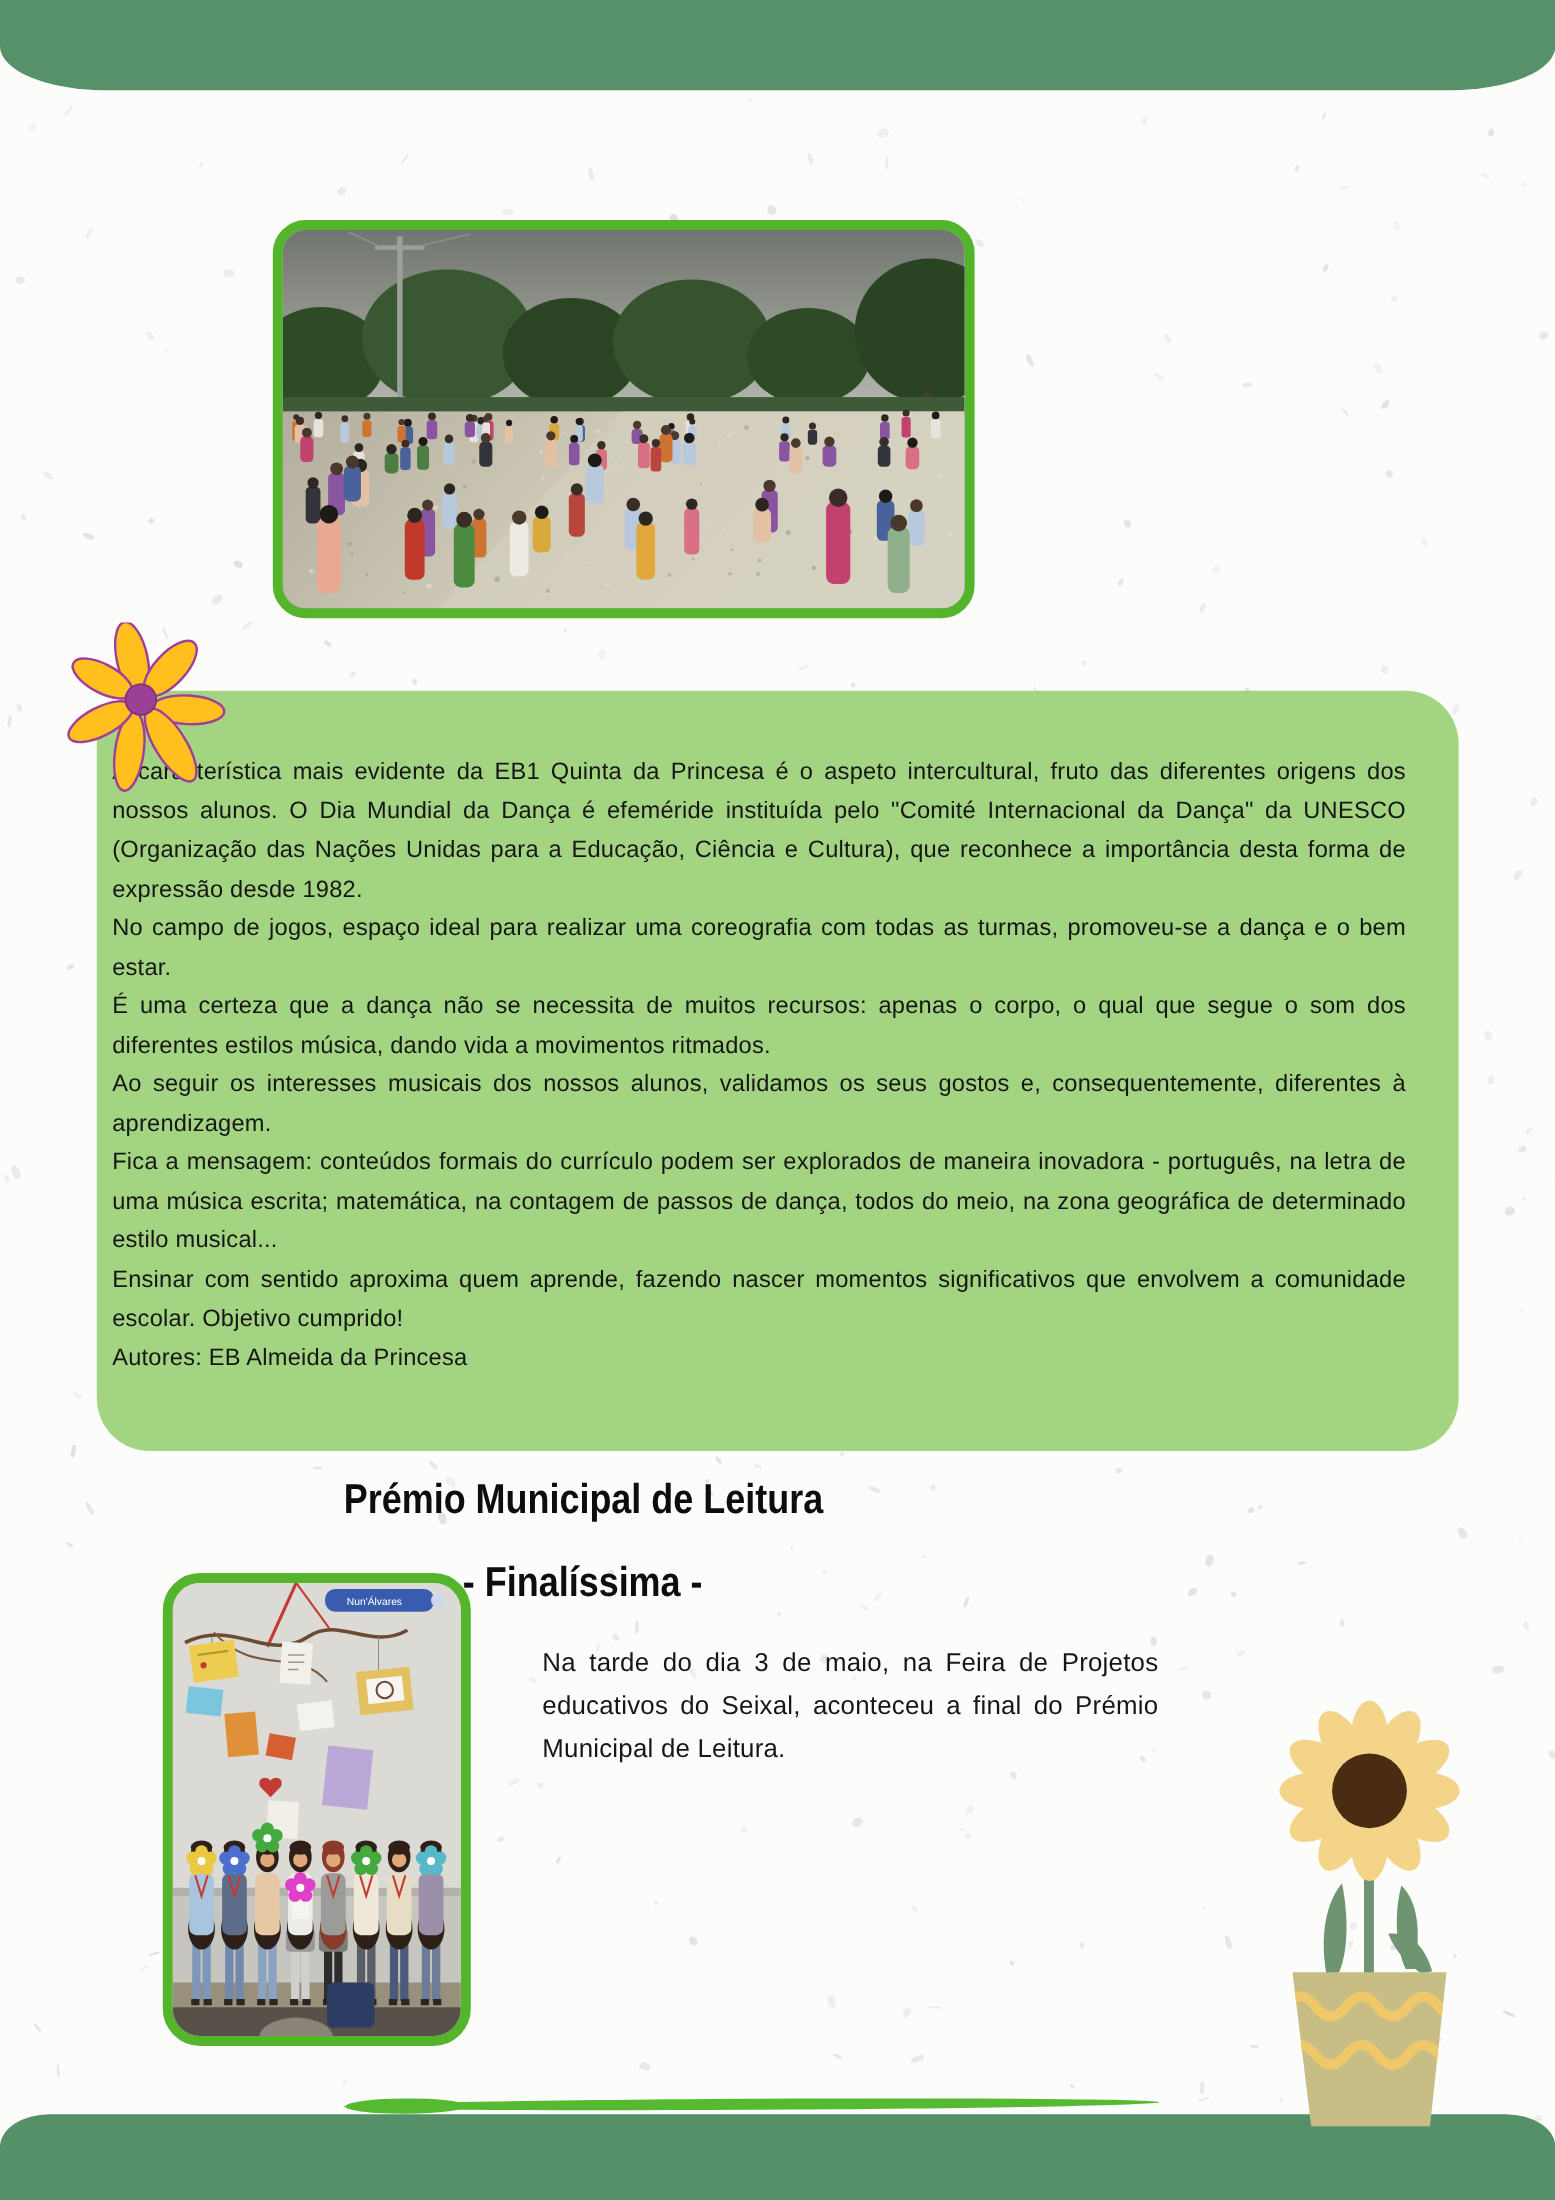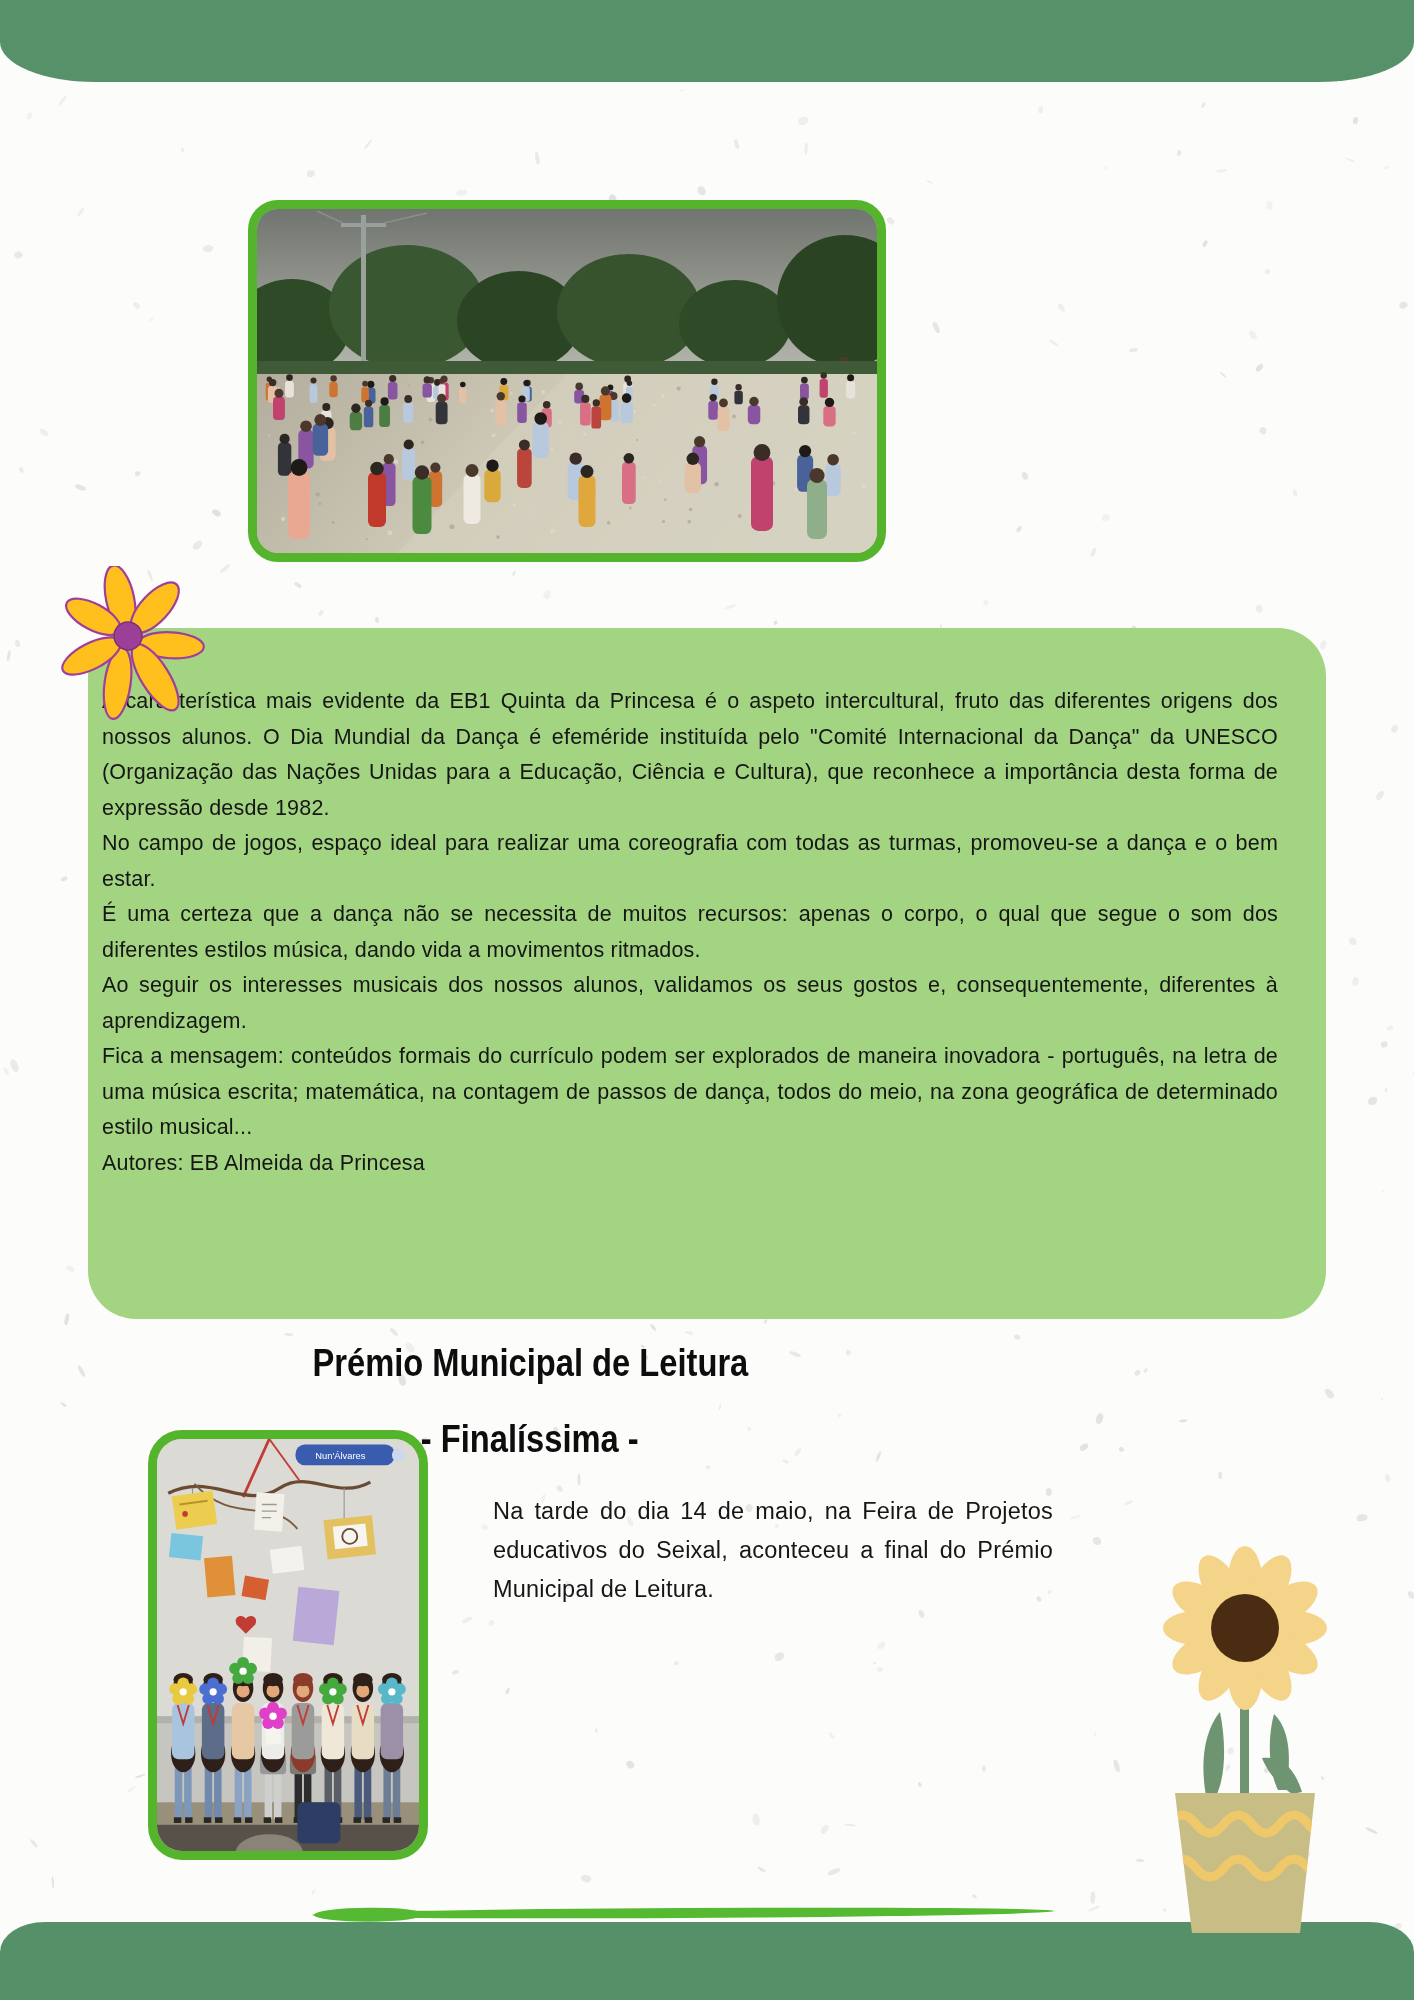--- a/index.html
+++ b/index.html
@@ -672,20 +672,21 @@
       <circle cx="0" cy="0" r="14" fill="#9c3f96" stroke="#7d2f7a" stroke-width="1.5"></circle>
     </g>
   </svg>
 
   <div class="green-box">
     <p>A característica mais evidente da EB1 Quinta da Princesa é o aspeto intercultural, fruto das diferentes origens dos nossos alunos. O Dia Mundial da Dança é  efeméride instituída pelo "Comité Internacional da Dança" da UNESCO (Organização das Nações Unidas para a Educação, Ciência e Cultura), que reconhece a importância desta forma de expressão desde 1982.</p>
     <p>No campo de jogos, espaço ideal  para realizar uma coreografia com todas as turmas, promoveu-se a dança e o bem estar.</p>
     <p>É uma certeza que  a dança não se necessita de muitos recursos: apenas  o corpo,  o qual que segue o som dos diferentes estilos música,  dando vida a  movimentos ritmados.</p>
     <p>Ao seguir os interesses musicais dos nossos alunos,  validamos os seus gostos e, consequentemente, diferentes à  aprendizagem.</p>
     <p>Fica a mensagem: conteúdos formais do currículo podem ser explorados de maneira inovadora -  português, na letra de uma música escrita; matemática, na contagem de passos de dança, todos do meio, na zona geográfica de determinado estilo musical...</p>
+    <p>Ensinar com sentido aproxima quem aprende, fazendo nascer  momentos significativos que envolvem a comunidade escolar. Objetivo cumprido!</p>
     <p class="author-line">Autores: EB Almeida da Princesa</p>
   </div>
 
   <div class="s2-title-wrap t2">
     <span class="s2-title">Prémio Municipal de Leitura</span>
   </div>
   <div class="s2-title-wrap t3">
     <span class="s2-title">- Finalíssima -</span>
   </div>
 
@@ -822,21 +823,21 @@
           <circle cx="251" cy="269" r="7" fill="#e2a87c"></circle>
           <ellipse cx="251" cy="257" rx="10.5" ry="7" fill="#2e2018"></ellipse>
           <use href="#fl" fill="#57b8c9" transform="translate(251,270) scale(1.5)"></use>
         </g>
       <ellipse cx="120" cy="442" rx="36" ry="20" fill="#8a8478"></ellipse>
       <rect x="150" y="388" width="46" height="44" rx="6" fill="#2e3d63"></rect>
     </svg>
   </div>
 
   <div class="s2-text">
-    <p>Na tarde do dia 14 de maio, na Feira de Projetos educativos  do Seixal, aconteceu a final do Prémio Municipal de Leitura.</p>
+    <p>Na tarde do dia 3 de maio, na Feira de Projetos educativos  do Seixal, aconteceu a final do Prémio Municipal de Leitura.</p>
   </div>
 
   <svg class="sunflower" viewBox="0 0 210 412">
     <defs>
       <clipPath id="potclip">
         <polygon points="35,265 175,265 160,405 52,405"></polygon>
       </clipPath>
     </defs>
     <rect x="100" y="130" width="9" height="145" rx="4" fill="#6e9472"></rect>
     <path d="M 66,268 C 58,222 70,196 80,184 C 86,214 86,248 76,268 Z" fill="#6e9472"></path>

